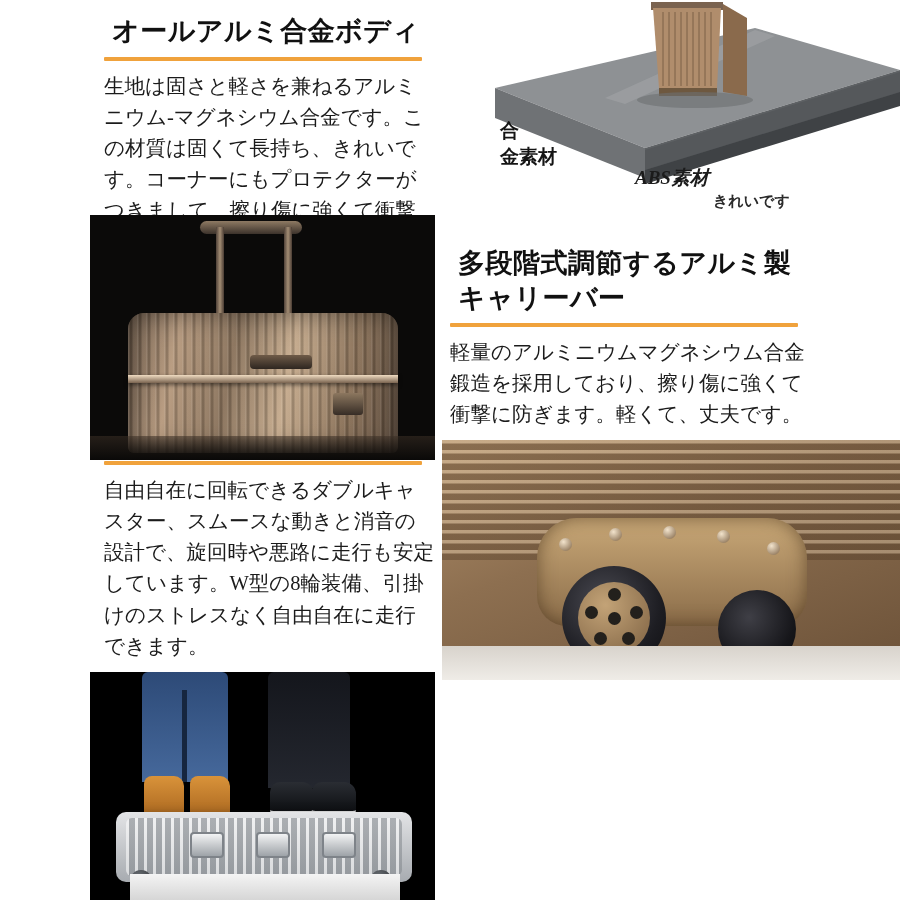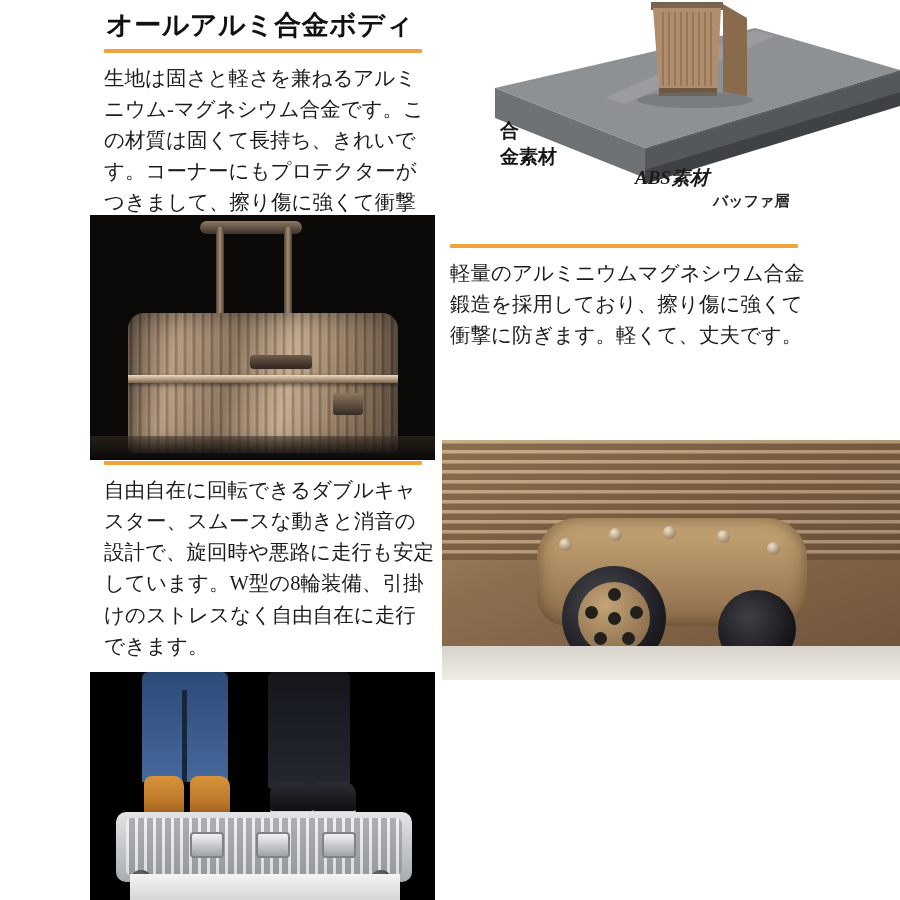--- a/index.html
+++ b/index.html
@@ -23,21 +23,21 @@
   }
 
   
   .heading {
     font-family: "Liberation Serif", serif;
     font-weight: bold;
     font-size: 27px;
     line-height: 1.28;
     letter-spacing: 0.5px;
     color: #111;
-    margin: 2px;
+    margin: 8px;
   }
   .underline {
     height: 4px;
     background: #f0a23c;
     margin: 6px 0 10px 0;
     border-radius: 1px;
   }
   .body-text {
     font-family: "Liberation Serif", serif;
     font-size: 20.5px;
@@ -332,37 +332,38 @@
         <polygon points="268,4 292,18 292,96 268,92" fill="#8a6a4c"></polygon>
       </g>
 
       <ellipse cx="240" cy="100" rx="58" ry="8" fill="#6c6f72" opacity="0.6"></ellipse>
     </svg>
     <div class="diag-label" id="diag-label-alloy">
       <div>合</div>
       <div>金素材</div>
     </div>
     <div class="diag-label" id="diag-label-abs">ABS素材</div>
-    <div class="diag-label" id="diag-label-buffer">バッファ層</div>
+    <div class="diag-label" id="diag-label-buffer">きれいです</div>
   </div>
 
   <div class="photo" id="photo-suitcase-front">
     <div class="sc-handle-top"></div>
     <div class="sc-handle-bar"></div>
     <div class="sc-handle-bar right"></div>
     <div class="sc-body">
       <div class="sc-ribs"></div>
       <div class="sc-rim"></div>
     </div>
     <div class="sc-grip"></div>
     <div class="sc-lock"></div>
     <div class="sc-floor"></div>
   </div>
 
   <section id="sec-carrybar">
+    <h2 class="heading">多段階式調節するアルミ製キャリーバー</h2>
     <div class="underline"></div>
     <p class="body-text">軽量のアルミニウムマグネシウム合金鍛造を採用しており、擦り傷に強くて衝撃に防ぎます。軽くて、丈夫です。</p>
   </section>
 
   <section id="sec-caster">
     <div class="underline"></div>
     <p class="body-text">自由自在に回転できるダブルキャスター、スムースな動きと消音の設計で、旋回時や悪路に走行も安定しています。W型の8輪装備、引掛けのストレスなく自由自在に走行できます。</p>
   </section>
 
   <div class="photo" id="photo-wheel">

